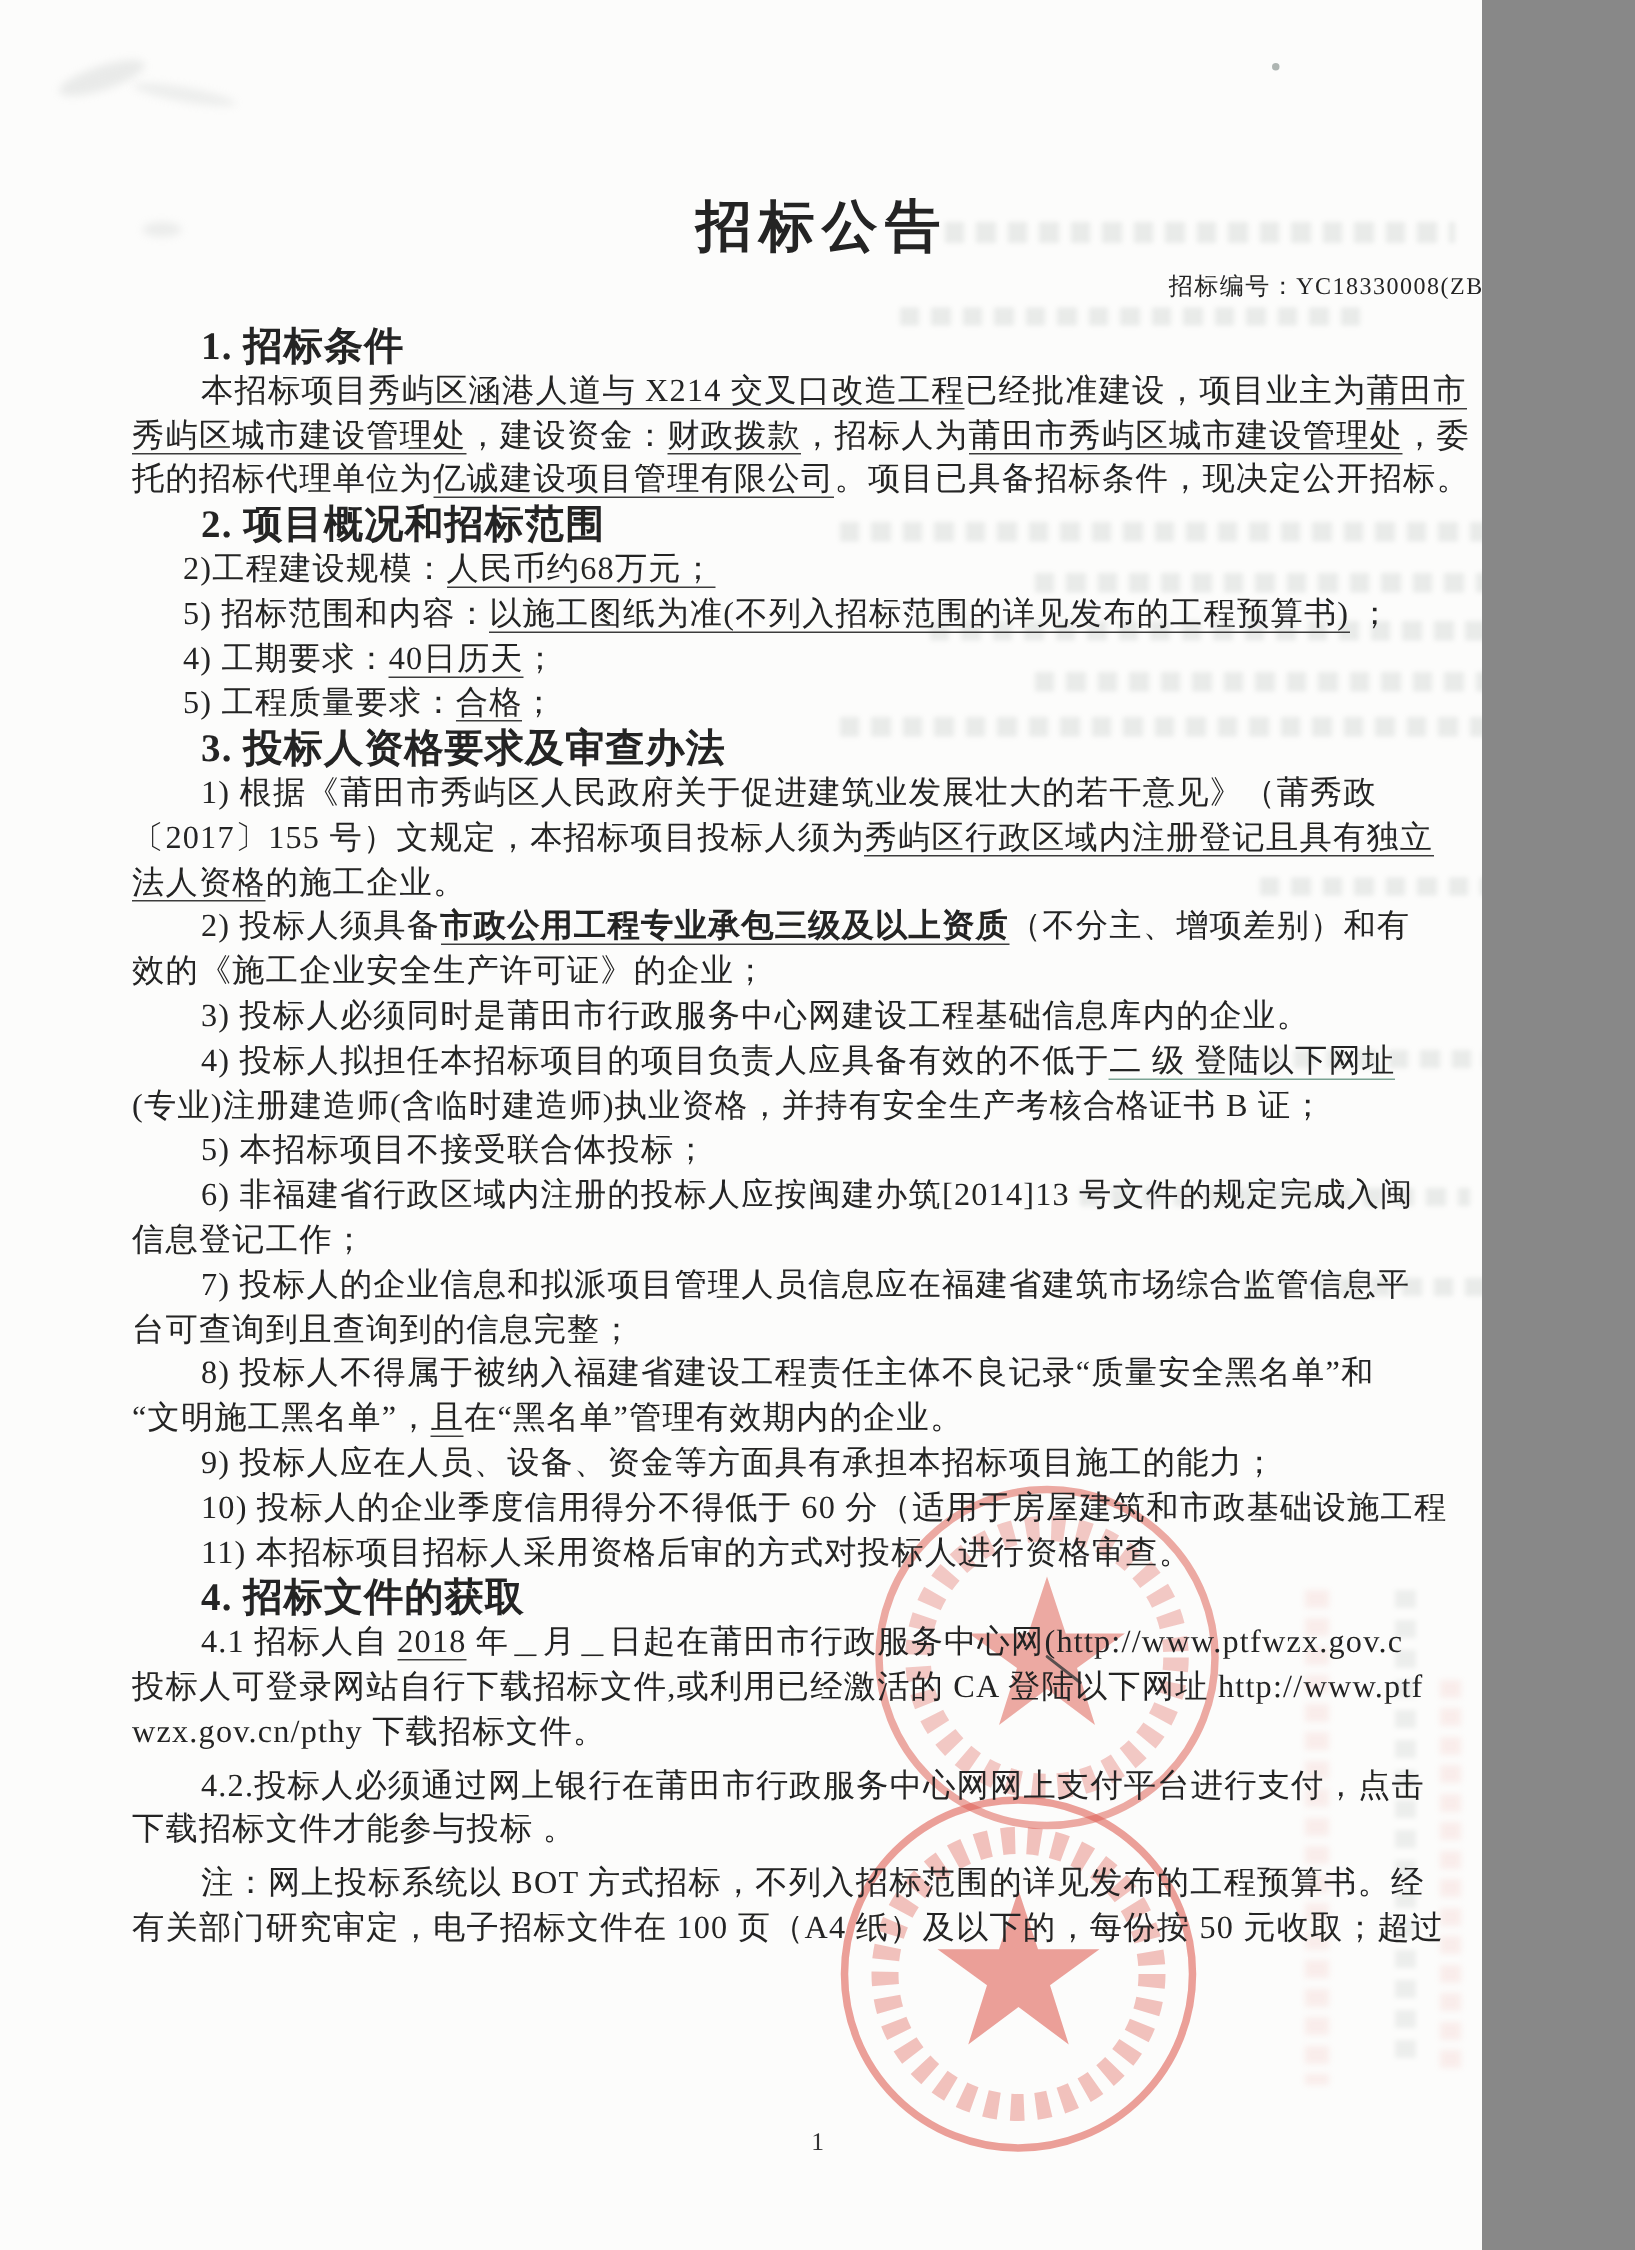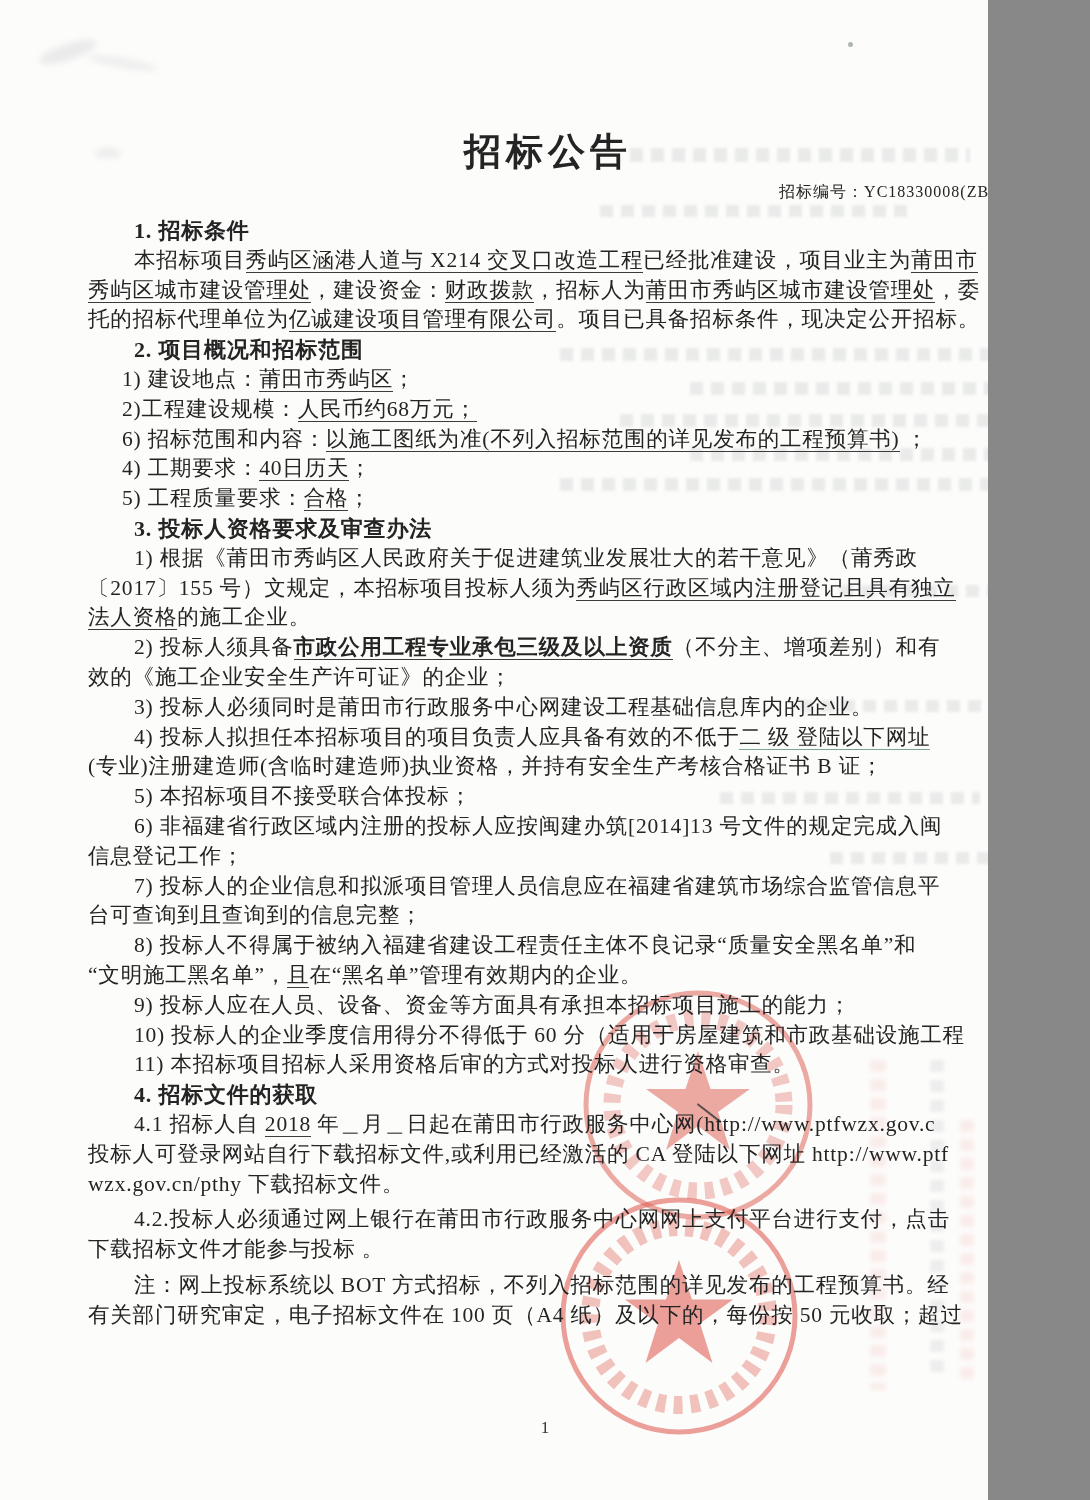--- a/index.html
+++ b/index.html
@@ -3,21 +3,21 @@
 <meta charset="utf-8">
 <style>
   html,body{margin:0;padding:0;background:#888;}
   .page{position:relative;width:988px;height:1500px;background:#fcfcfb;
         font-family:"Liberation Serif","DejaVu Serif",serif;color:#242424;overflow:hidden;}
   .doc{position:absolute;left:88px;top:130px;width:920px;}
   .title{text-align:center;font-size:37px;font-weight:bold;letter-spacing:5px;line-height:44px;}
   .subtitle{text-align:right;font-size:16px;letter-spacing:1px;line-height:28px;margin-top:4px;}
   .body{margin-top:10px;font-size:21.5px;line-height:29.8px;letter-spacing:0.8px;}
   .line{white-space:nowrap;}
-  .h{font-weight:bold;padding-left:46px;font-size:22px;}
+  .h{font-weight:bold;padding-left:46px;font-size:26px;}
   .ind{padding-left:46px;}
   .ind1{padding-left:34px;}
   .mt{margin-top:6px;}
   .u{border-bottom:1.6px solid #3c3c3c;}
   .bu{font-weight:bold;border-bottom:1.6px solid #3c3c3c;}
   .gu{border-bottom:1.6px solid #7aa394;}
   .pageno{position:absolute;left:0;top:1418px;width:1090px;text-align:center;
           font-size:17px;color:#333;}
   
   .fold{position:absolute;left:1062px;top:0;width:2px;height:1500px;
@@ -82,25 +82,24 @@
       <div class="line h"><span>1. 招标条件</span></div>
 
       <div class="line ind"><span>本招标项目</span><span class="u">秀屿区涵港人道与 X214 交叉口改造工程</span><span>已经批准建设，项目业主为</span><span class="u">莆田市</span></div>
 
       <div class="line"><span class="u">秀屿区城市建设管理处</span><span>，建设资金：</span><span class="u">财政拨款</span><span>，招标人为</span><span class="u">莆田市秀屿区城市建设管理处</span><span>，委</span></div>
 
       <div class="line"><span>托的招标代理单位为</span><span class="u">亿诚建设项目管理有限公司</span><span>。项目已具备招标条件，现决定公开招标。</span></div>
 
       <div class="line h"><span>2. 项目概况和招标范围</span></div>
 
-      <div class="line ind1"><span>1) 建设地点：</span><span class="u">莆田市秀屿区</span><span>；</span></div>
 
       <div class="line ind1"><span>2)工程建设规模：</span><span class="u">人民币约68万元；</span></div>
 
-      <div class="line ind1"><span>6) 招标范围和内容：</span><span class="u">以施工图纸为准(不列入招标范围的详见发布的工程预算书)</span><span> ；</span></div>
+      <div class="line ind1"><span>5) 招标范围和内容：</span><span class="u">以施工图纸为准(不列入招标范围的详见发布的工程预算书)</span><span> ；</span></div>
 
       <div class="line ind1"><span>4) 工期要求：</span><span class="u">40日历天</span><span>；</span></div>
 
       <div class="line ind1"><span>5) 工程质量要求：</span><span class="u">合格</span><span>；</span></div>
 
       <div class="line h"><span>3. 投标人资格要求及审查办法</span></div>
 
       <div class="line ind"><span>1)  根据《莆田市秀屿区人民政府关于促进建筑业发展壮大的若干意见》（莆秀政</span></div>
 
       <div class="line"><span>〔2017〕155 号）文规定，本招标项目投标人须为</span><span class="u">秀屿区行政区域内注册登记且具有独立</span></div>

